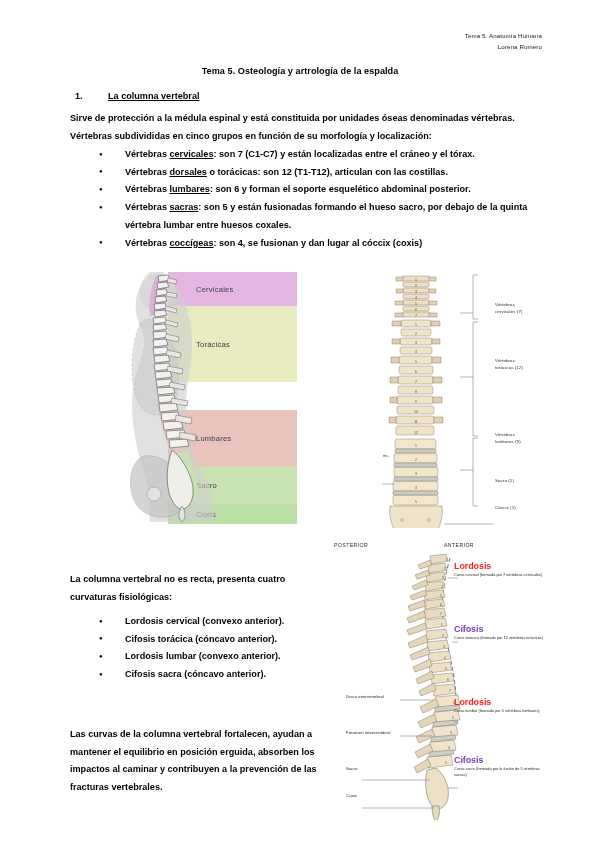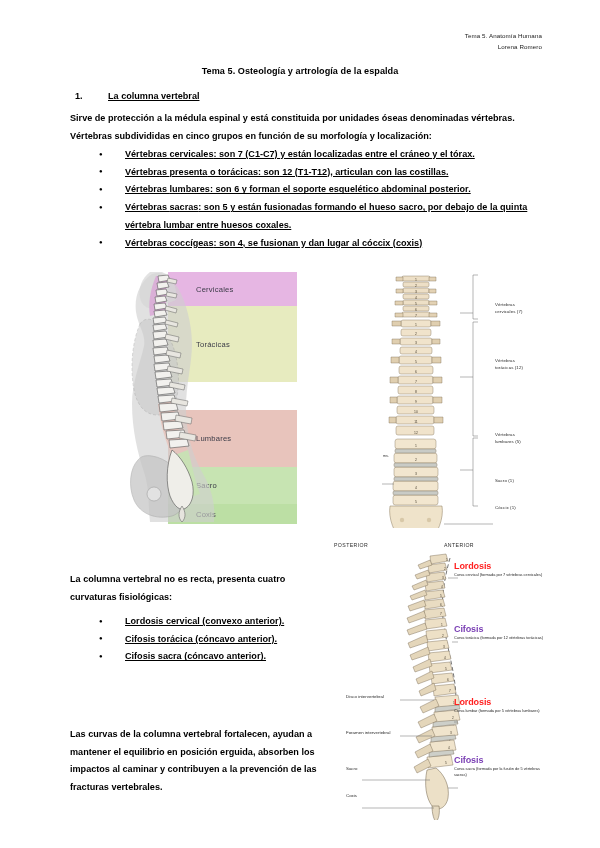--- a/index.html
+++ b/index.html
@@ -79,21 +79,20 @@
     font-weight: bold;
     line-height: 1.95;
   }
   ul.bullets.list1 { top: 146px; left: 96px; width: 448px; }
   ul.bullets.list2 { top: 613px; left: 96px; width: 230px; }
 
   ul.bullets li {
     position: relative;
     padding-left: 29px;
     margin: 0 0 0 0;
-    text-decoration: underline;
   }
   ul.bullets li::before {
     content: "\25CF";
     position: absolute;
     left: 3px;
     top: -0.5px;
     font-size: 6px;
     line-height: 17.8px;
   }
   .u { text-decoration: underline; }
@@ -226,21 +225,21 @@
 
   <div class="section-head">
     <span class="num">1.</span>
     <span class="txt">La columna vertebral</span>
   </div>
 
   <div class="para p1">Sirve de protección a la médula espinal y está constituida por unidades óseas denominadas vértebras. Vértebras subdivididas en cinco grupos en función de su morfología y localización:</div>
 
   <ul class="bullets list1">
     <li><span>Vértebras </span><span class="u">cervicales</span><span>: son 7 (C1-C7) y están localizadas entre el cráneo y el tórax.</span></li>
-    <li><span>Vértebras </span><span class="u">presenta</span><span> o torácicas: son 12 (T1-T12), articulan con las costillas.</span></li>
+    <li><span>Vértebras </span><span class="u">dorsales</span><span> o torácicas: son 12 (T1-T12), articulan con las costillas.</span></li>
     <li><span>Vértebras </span><span class="u">lumbares</span><span>: son 6 y forman el soporte esquelético abdominal posterior.</span></li>
     <li><span>Vértebras </span><span class="u">sacras</span><span>: son 5 y están fusionadas formando el hueso sacro, por debajo de la quinta vértebra lumbar entre huesos coxales.</span></li>
     <li><span>Vértebras </span><span class="u">coccígeas</span><span>: son 4, se fusionan y dan lugar al cóccix (coxis)</span></li>
   </ul>
 
   <div class="fig1">
 
     <div class="bands">
       <div class="band cervicales">
         <span>Cervicales</span>
@@ -451,20 +450,21 @@
     <div class="lbl l-sac">Sacro (1)</div>
     <div class="lbl l-cox">Cóccix (1)</div>
     <div class="lbl l-left">ms.</div>
   </div>
 
   <div class="para p2">La columna vertebral no es recta, presenta cuatro curvaturas fisiológicas:</div>
 
   <ul class="bullets list2">
     <li>Lordosis cervical (convexo anterior).</li>
     <li>Cifosis torácica (cóncavo anterior).</li>
+    <li>Lordosis lumbar (convexo anterior).</li>
     <li>Cifosis sacra (cóncavo anterior).</li>
   </ul>
 
   <div class="para p3">Las curvas de la columna vertebral fortalecen, ayudan a mantener el equilibrio en posición erguida, absorben los impactos al caminar y contribuyen a la prevención de las fracturas vertebrales.</div>
 
   <div class="fig3">
 
     <div class="orient post">POSTERIOR</div>
     <div class="orient ant">ANTERIOR</div>
 

